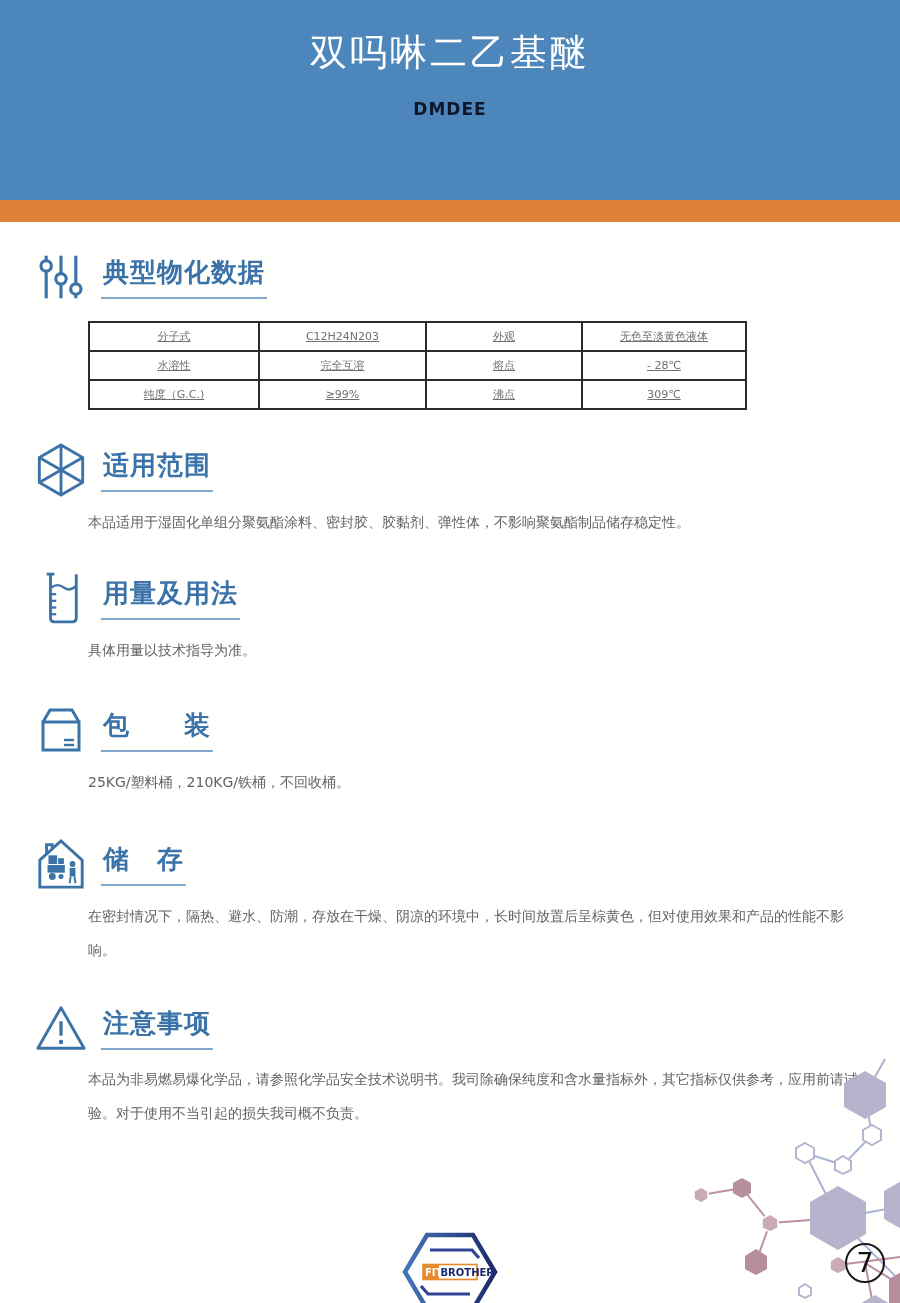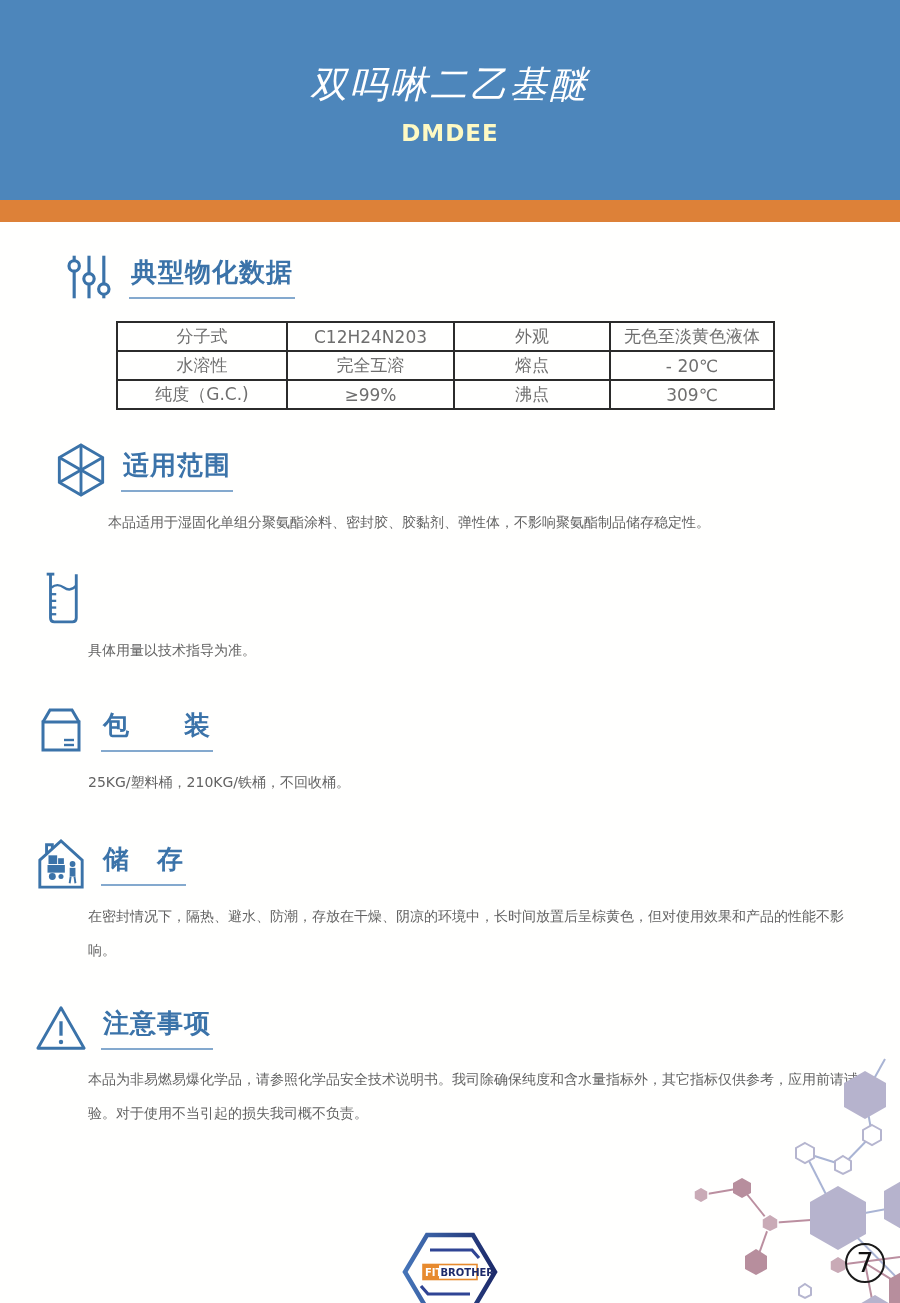--- a/index.html
+++ b/index.html
@@ -3,37 +3,37 @@
 <meta charset="utf-8">
 <style>
   * { margin:0; padding:0; box-sizing:border-box; }
   body { background:#888; font-family:"DejaVu Sans","Liberation Sans",sans-serif; }
   .page {
     position:relative; width:900px; height:1303px; margin:0 auto;
     background:#fffffe; overflow:hidden;
   }
   
   .hdr { height:200px; background:#4d86bb; text-align:center; }
-  .hdr-title { padding-top:60px; font-size:37px; letter-spacing:3px; color:#ffffff; font-weight:400;font-style:italic; }
-  .hdr-sub { margin-top:10px; font-size:23px; font-weight:bold; color:#fef9c3; letter-spacing:1px; }
+  .hdr-title { padding-top:28px; font-size:37px; letter-spacing:3px; color:#ffffff; font-weight:400; }
+  .hdr-sub { margin-top:21px; font-size:17px; font-weight:bold; color:#0f172a; letter-spacing:1px; }
   .stripe { height:22px; background:#dd8138; }
   
   main { display:block; }
   .sec-head { display:flex; align-items:center; gap:13px; margin-left:33px; }
   .sec-icon { width:55px; height:58px; flex:0 0 55px; display:flex; align-items:center; justify-content:center; }
   .sec-title {
     font-size:26px; font-weight:bold; color:#3b73a9; letter-spacing:1px;
     border-bottom:2px solid #84a9ce; padding:0 2px 7px 2px; display:inline-block;
   }
   .sec-body { margin:6px 30px 0 88px; font-size:14px; color:#636363; line-height:34px; }
   
   .phys-table { border-collapse:collapse; margin:15px 0 0 88px; width:657px; table-layout:fixed; }
   .phys-table td {
     border:2px solid #2b2b2b; text-align:center; color:#6f6f6f;
-    font-size:17px; height:29px; padding:1px 12px; overflow:hidden; white-space:nowrap;
+    font-size:11px; height:29px; padding:1px 12px; overflow:hidden; white-space:nowrap;text-decoration:underline;
   }
   
   .footer { text-align:center; }
   .logo-wrap { margin-top:96px; }
   
   .page-circle {
     position:absolute; left:845px; top:1243px; width:40px; height:40px;
     border:2px solid #1a1a1a; border-radius:50%; text-align:center;
     font-size:27px; line-height:36px; color:#111; z-index:5;
   }
@@ -47,21 +47,21 @@
 <div class="page">
 
   <header class="hdr">
     <div class="hdr-title">双吗啉二乙基醚</div>
     <div class="hdr-sub">DMDEE</div>
   </header>
   <div class="stripe"></div>
 
   <main>
 
-    <section style="margin-top:26px;margin-left:28px;">
+    <section style="margin-top:26px;">
       <div class="sec-head">
         <span class="sec-icon">
           <svg width="50" height="52" viewBox="0 0 54 54">
             <g class="icon-stroke" stroke-width="3.4">
               <line x1="11" y1="4" x2="11" y2="50"></line>
               <line x1="27" y1="4" x2="27" y2="50"></line>
               <line x1="43" y1="4" x2="43" y2="50"></line>
               <circle cx="11" cy="15" r="5.6" fill="#fff"></circle>
               <circle cx="27" cy="29" r="5.6" fill="#fff"></circle>
               <circle cx="43" cy="40" r="5.6" fill="#fff"></circle>
@@ -81,33 +81,33 @@
             <tr>
               <td>分子式</td>
               <td>C12H24N203</td>
               <td>外观</td>
               <td>无色至淡黄色液体</td>
             </tr>
             <tr>
               <td>水溶性</td>
               <td>完全互溶</td>
               <td>熔点</td>
-              <td>- 20℃</td>
+              <td>- 28℃</td>
             </tr>
             <tr>
               <td>纯度（G.C.)</td>
               <td>≥99%</td>
               <td>沸点</td>
               <td>309℃</td>
             </tr>
           </tbody>
       </table>
     </section>
 
-    <section style="margin-top:31px;padding-left:20px;">
+    <section style="margin-top:31px;">
       <div class="sec-head">
         <span class="sec-icon">
           <svg width="52" height="58" viewBox="0 0 54 60">
             <g class="icon-stroke" stroke-width="3">
               <polygon points="27,4 49.5,17 49.5,43 27,56 4.5,43 4.5,17"></polygon>
               <line x1="27" y1="4" x2="27" y2="56"></line>
               <line x1="4.5" y1="17" x2="49.5" y2="43"></line>
               <line x1="49.5" y1="17" x2="4.5" y2="43"></line>
             </g>
           </svg>
@@ -125,20 +125,21 @@
               <path d="M11 3 L11 49 Q11 53 15 53 L34 53 Q38 53 38 49 L38 3"></path>
               <path d="M7 3 L15 3"></path>
               <path d="M12 17 Q18 12 25 17 T38 15" stroke-width="2.4"></path>
               <line x1="11" y1="24" x2="17" y2="24" stroke-width="2.4"></line>
               <line x1="11" y1="31" x2="17" y2="31" stroke-width="2.4"></line>
               <line x1="11" y1="38" x2="17" y2="38" stroke-width="2.4"></line>
               <line x1="11" y1="45" x2="17" y2="45" stroke-width="2.4"></line>
             </g>
           </svg>
         </span>
+        <span class="sec-title">用量及用法</span>
       </div>
       <p class="sec-body">具体用量以技术指导为准。</p>
     </section>
 
     <section style="margin-top:34px;">
       <div class="sec-head">
         <span class="sec-icon">
           <svg width="50" height="52" viewBox="0 0 50 50">
             <g class="icon-stroke" stroke-width="3">
               <rect x="7" y="17" width="36" height="28"></rect>

